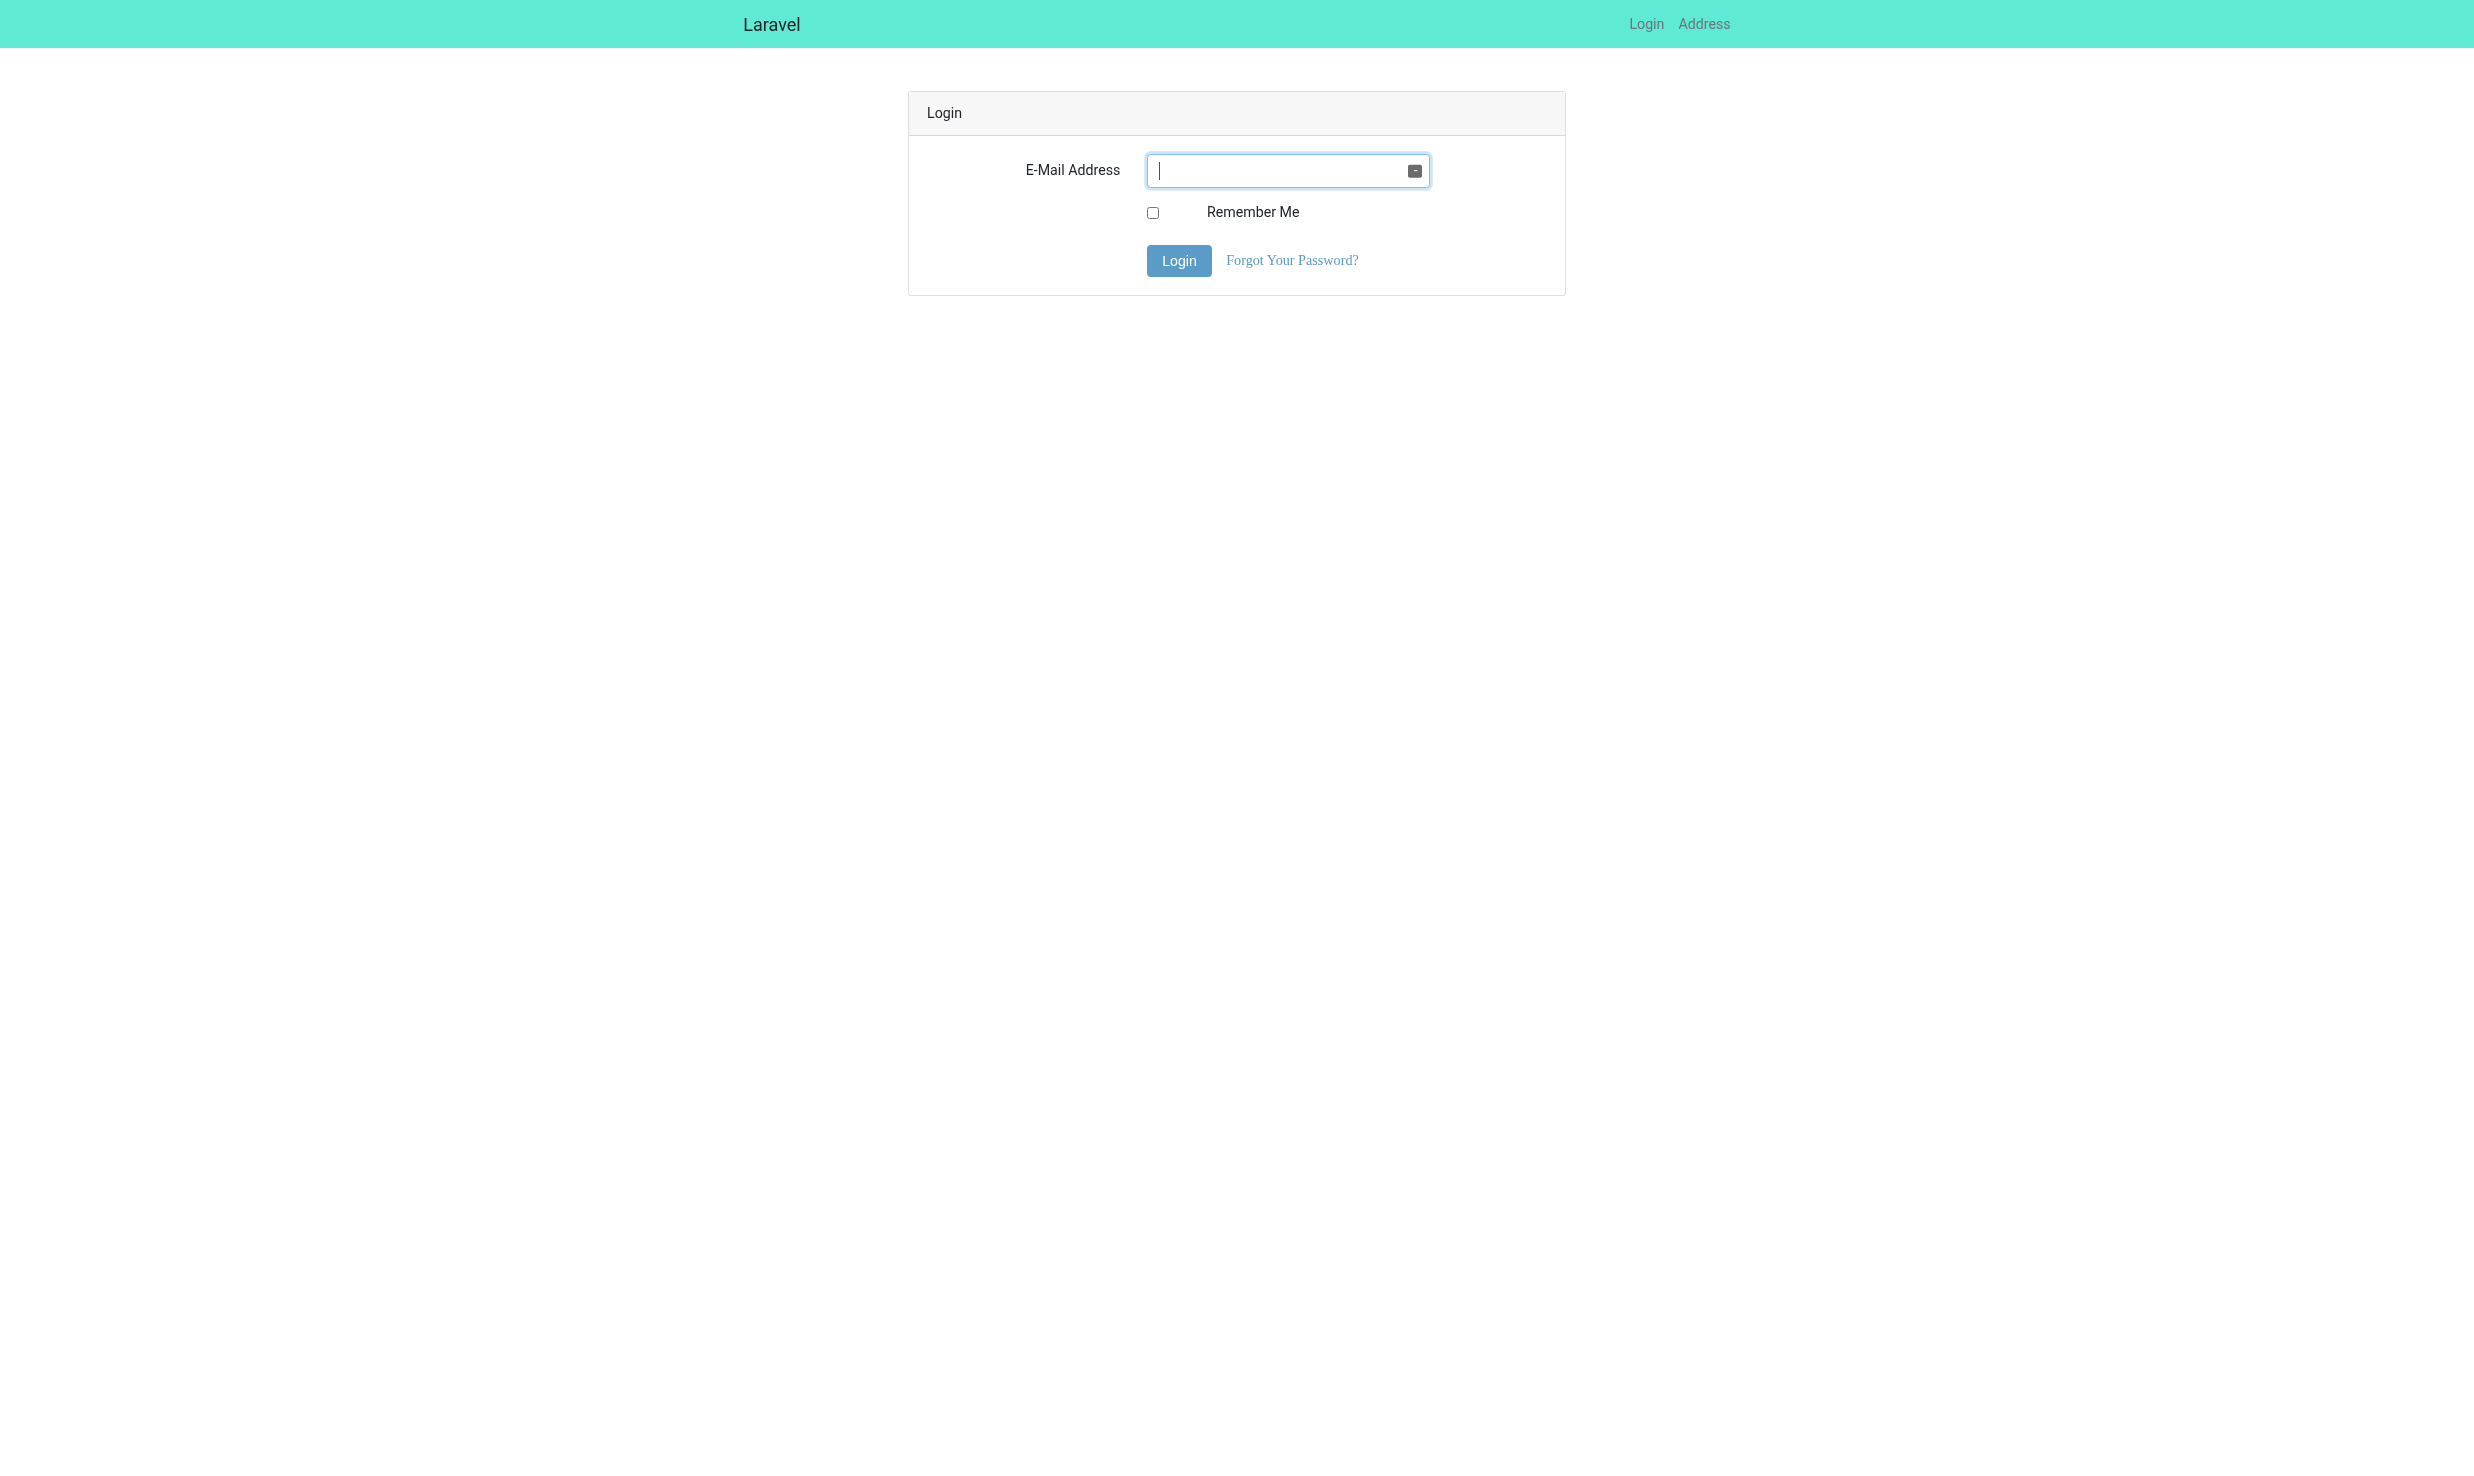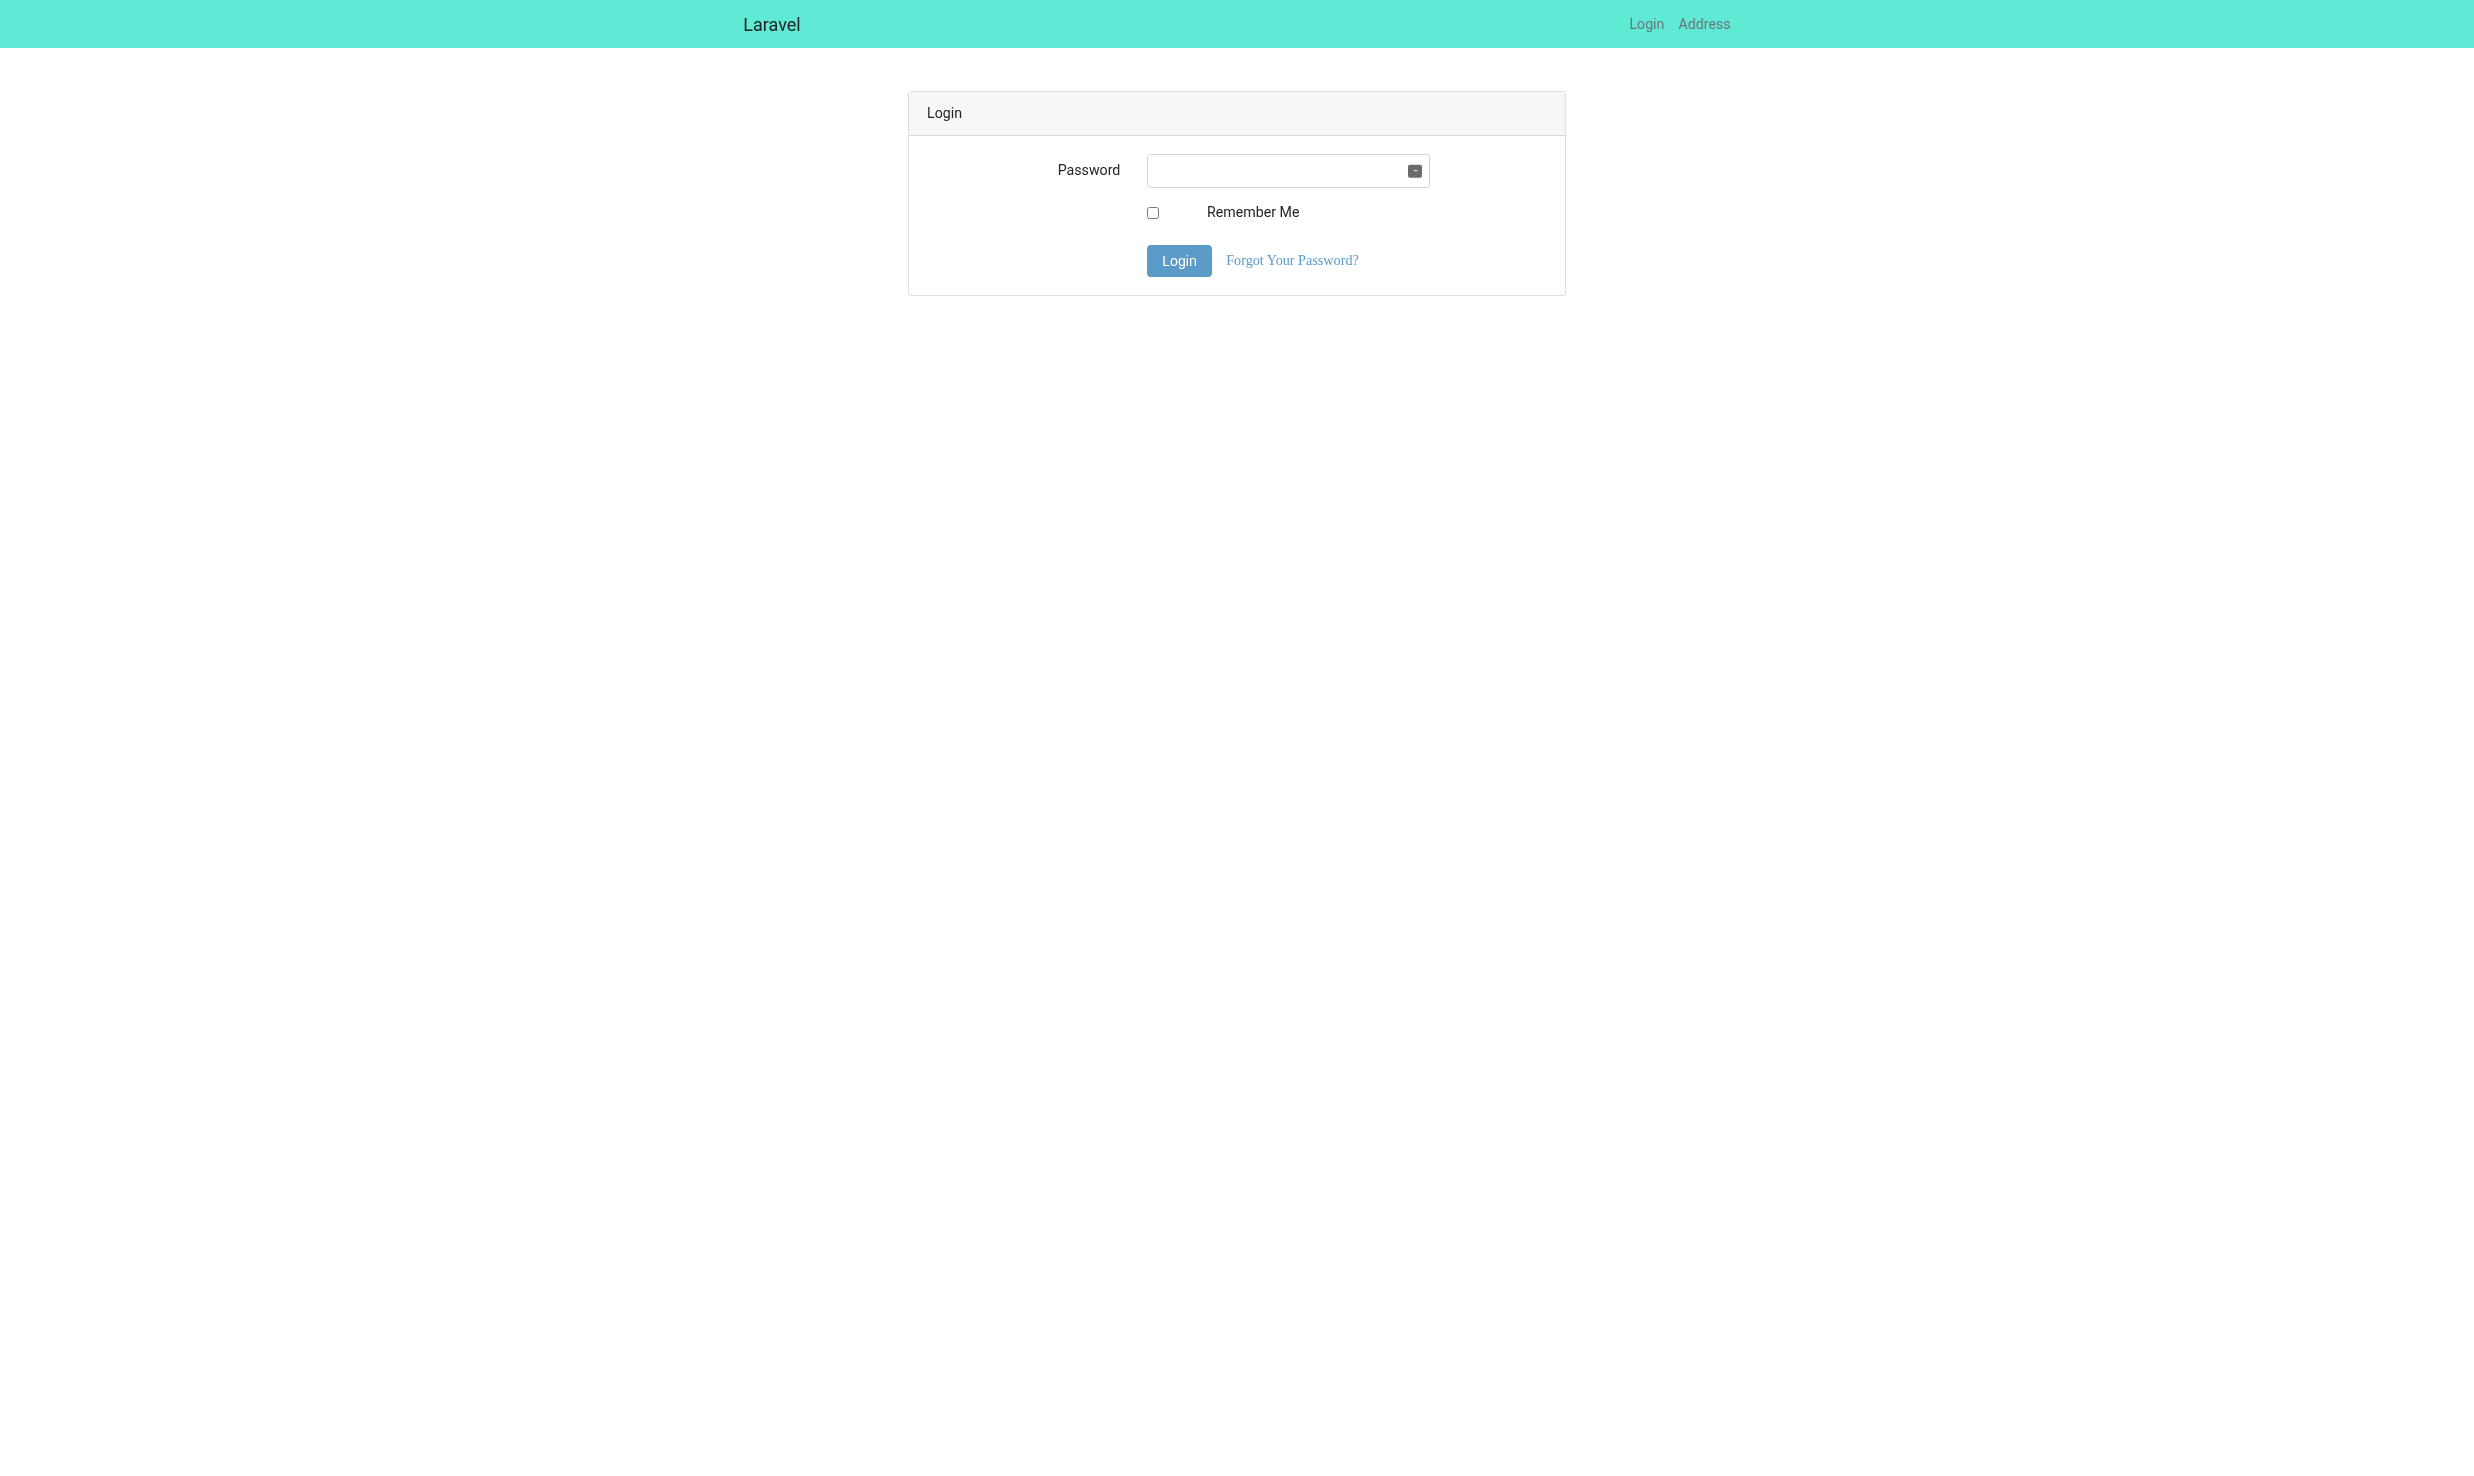--- a/index.html
+++ b/index.html
@@ -236,28 +236,29 @@
     </ul>
   </div>
 </nav>
 
 <div class="main-container">
   <div class="row">
     <div class="col">
       <div class="card">
         <div class="card-header">Login</div>
         <div class="card-body">
-
           <div class="form-group">
-            <label class="col-form-label">Password</label>
+            <label class="col-form-label">E-Mail Address</label>
             <div class="col-input">
-              <input type="password" class="form-control" style="">
+              <input type="email" class="form-control focused" style="">
+              <span class="cursor"></span>
               <span class="input-icon"></span>
             </div>
           </div>
+
 
           <div class="form-group">
             <div class="col-offset">
               <div class="form-check">
                 <input type="checkbox" class="form-check-input" style="">
                 <label class="form-check-label">Remember Me</label>
               </div>
             </div>
           </div>
 

